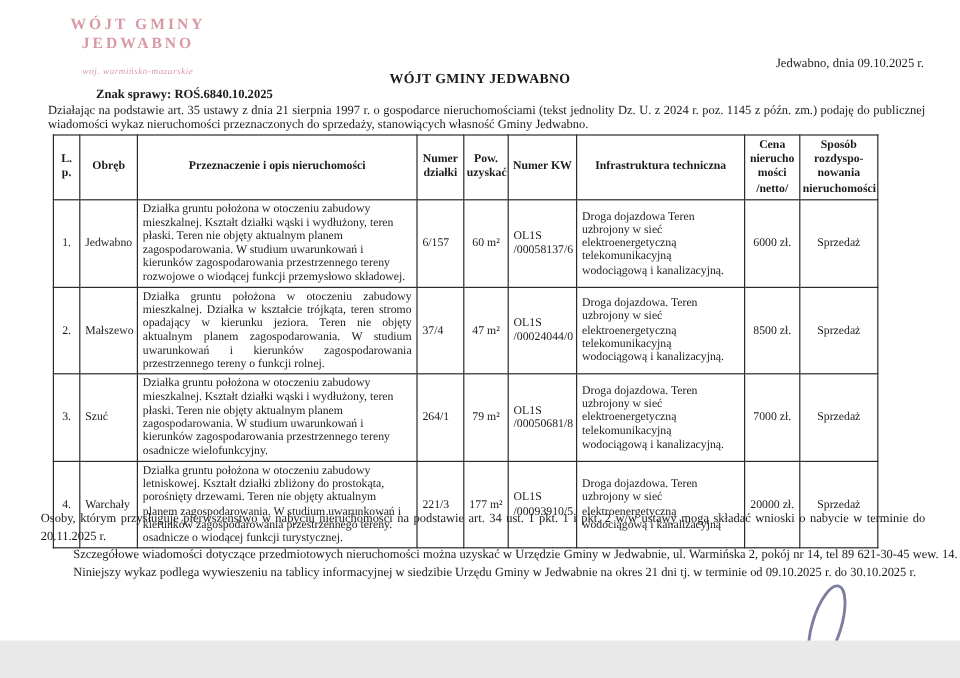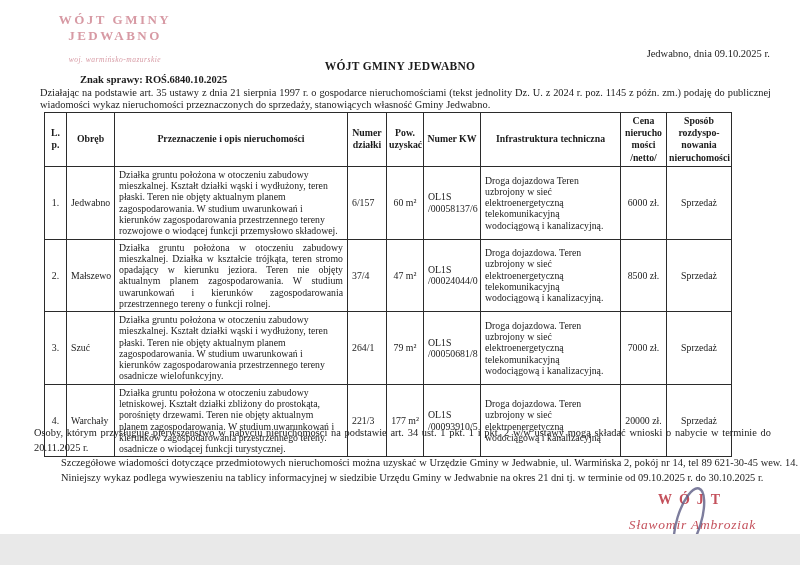--- a/index.html
+++ b/index.html
@@ -130,23 +130,19 @@
         <td class="cell-infra">Droga dojazdowa. Teren uzbrojony w sieć elektroenergetyczną wodociągową i kanalizacyjną</td>
         <td class="cell-price">20000 zł.</td>
         <td class="cell-disposal">Sprzedaż</td>
       </tr>
     </tbody>
   </table>
 
   <div class="para1">Osoby, którym przysługuje pierwszeństwo w nabyciu nieruchomości na podstawie art. 34 ust. 1 pkt. 1 i pkt. 2 w/w ustawy mogą składać wnioski o nabycie w terminie do 20.11.2025 r.</div>
   <div class="para2">Szczegółowe wiadomości dotyczące przedmiotowych nieruchomości można uzyskać w Urzędzie Gminy w Jedwabnie, ul. Warmińska 2, pokój nr 14, tel 89 621-30-45 wew. 14. Niniejszy wykaz podlega wywieszeniu na tablicy informacyjnej w siedzibie Urzędu Gminy w Jedwabnie na okres 21 dni tj. w terminie od 09.10.2025 r. do 30.10.2025 r.</div>
 
-  <div class="signature">
-    <div class="sig-title">WÓJT</div>
-    <div class="sig-name">Sławomir Ambroziak</div>
-  </div>
   <svg class="pen-stroke" width="54" height="76" viewBox="0 0 54 76">
     <ellipse cx="27" cy="38" rx="12" ry="34" fill="none" stroke="#5c5c85" stroke-width="2.4" opacity="0.8" transform="rotate(17 27 38)"></ellipse>
     <path d="M14 70 Q 22 62 30 70" fill="none" stroke="#5c5c85" stroke-width="1.8" opacity="0.7"></path>
   </svg>
 
   <div class="scan-edge"></div>
 </div>
 
 </body></html>

